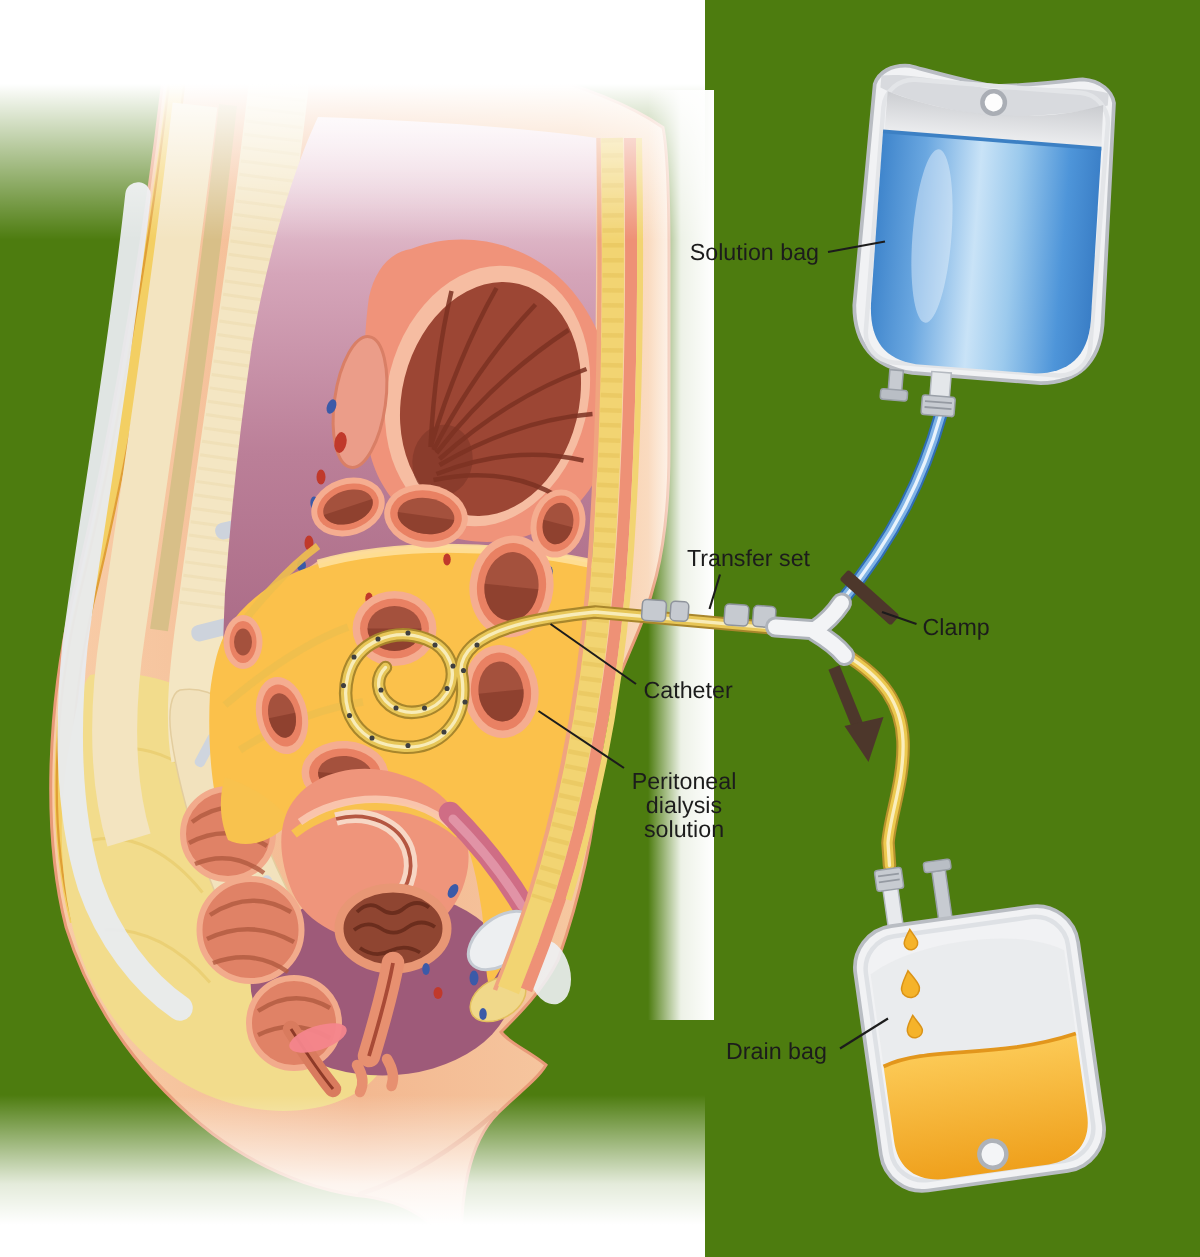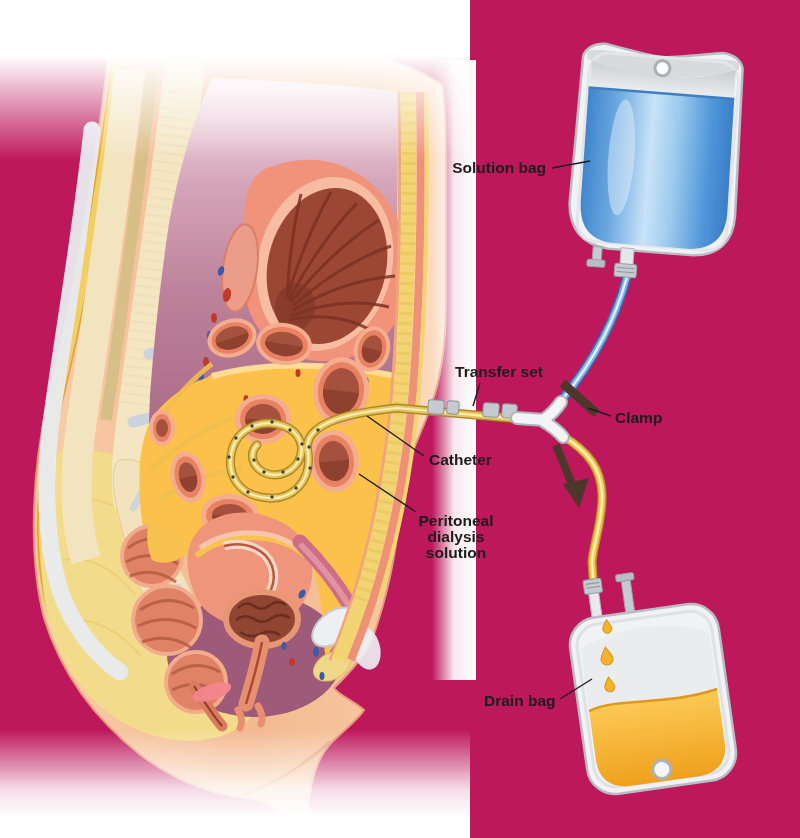--- a/index.html
+++ b/index.html
@@ -1,16 +1,16 @@
 <!DOCTYPE html>
 <html><head>
 <meta charset="utf-8">
 <style>
   html,body{margin:0;padding:0;background:#fff;}
-  .stage{width:800px;height:838px;position:relative;background:#be185d;overflow:hidden;font-weight:bold;}
+  .stage{width:800px;height:838px;position:relative;background:#4d7c0f;overflow:hidden;}
   svg{display:block;}
   .lbl{font-family:"Liberation Sans",sans-serif;font-size:15.5px;fill:#1c1c1c;}
 </style>
 </head>
 <body>
 
 <div class="stage">
 <svg width="800" height="838" viewBox="0 0 800 838">
   <defs>
     <linearGradient id="gCavity" x1="0" y1="0" x2="0" y2="1">

